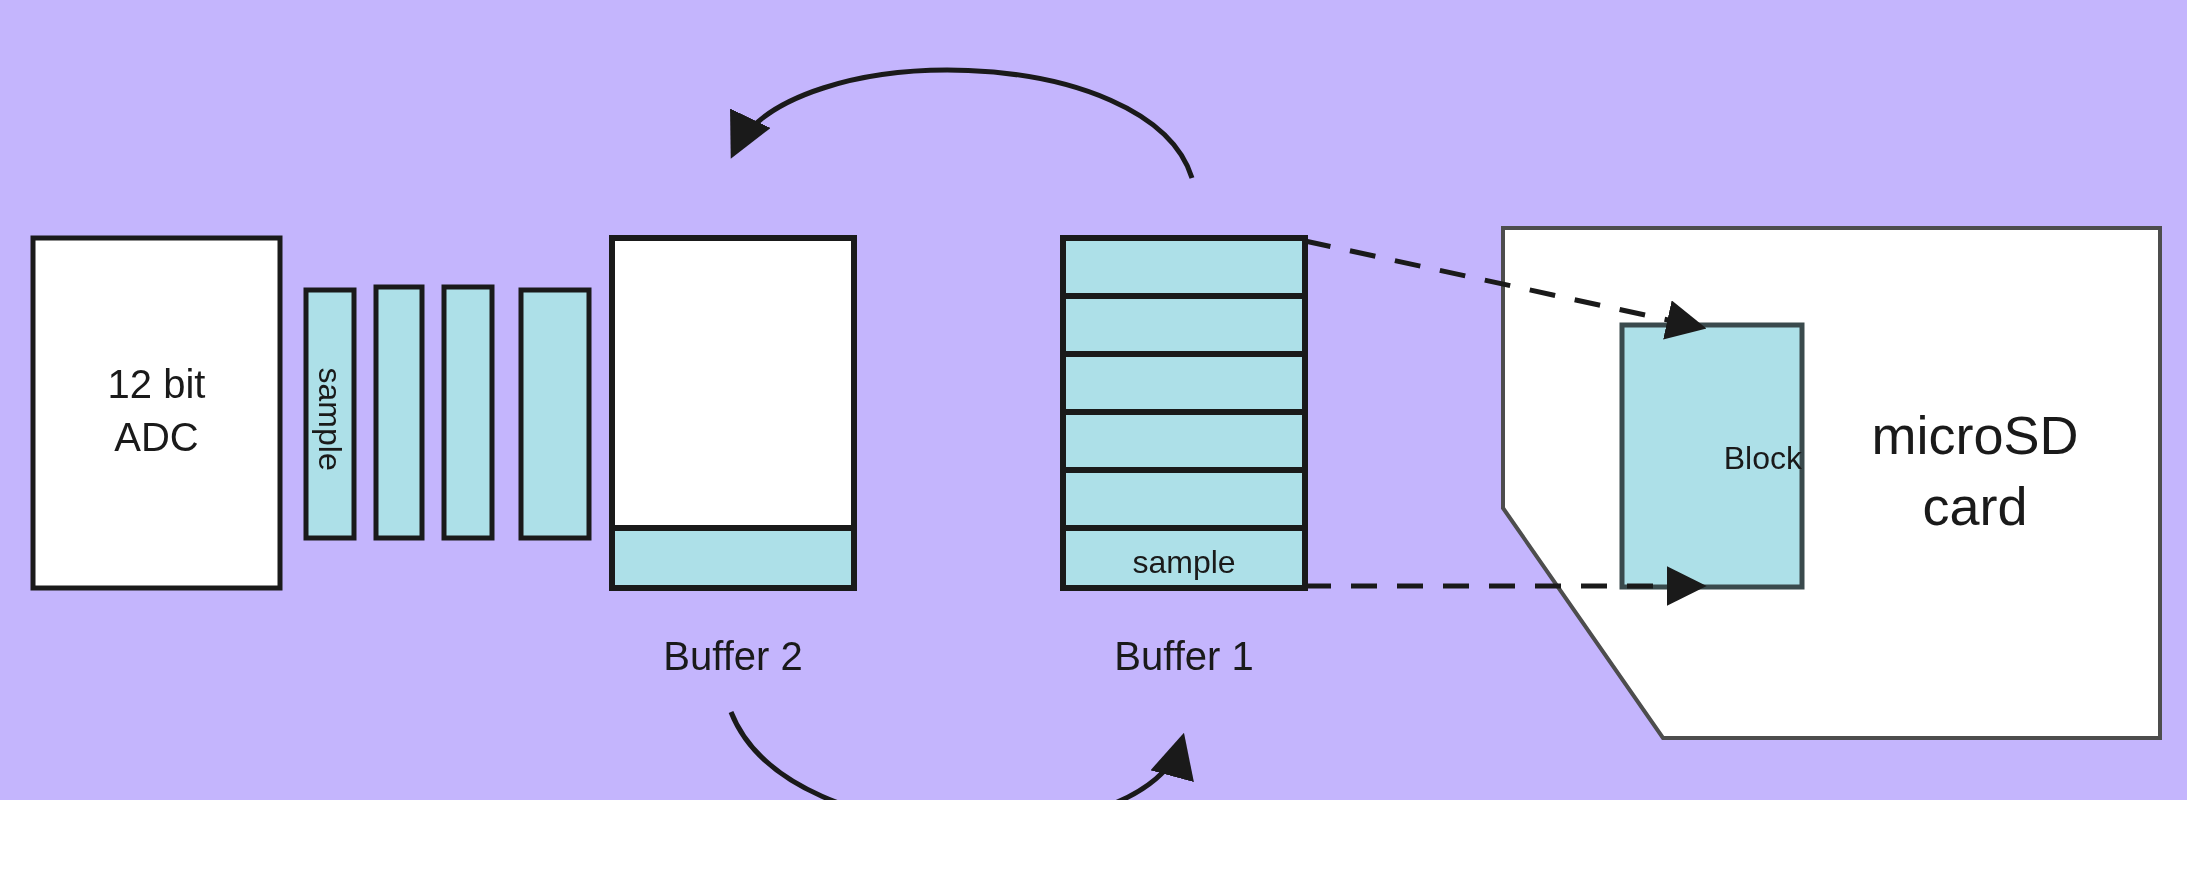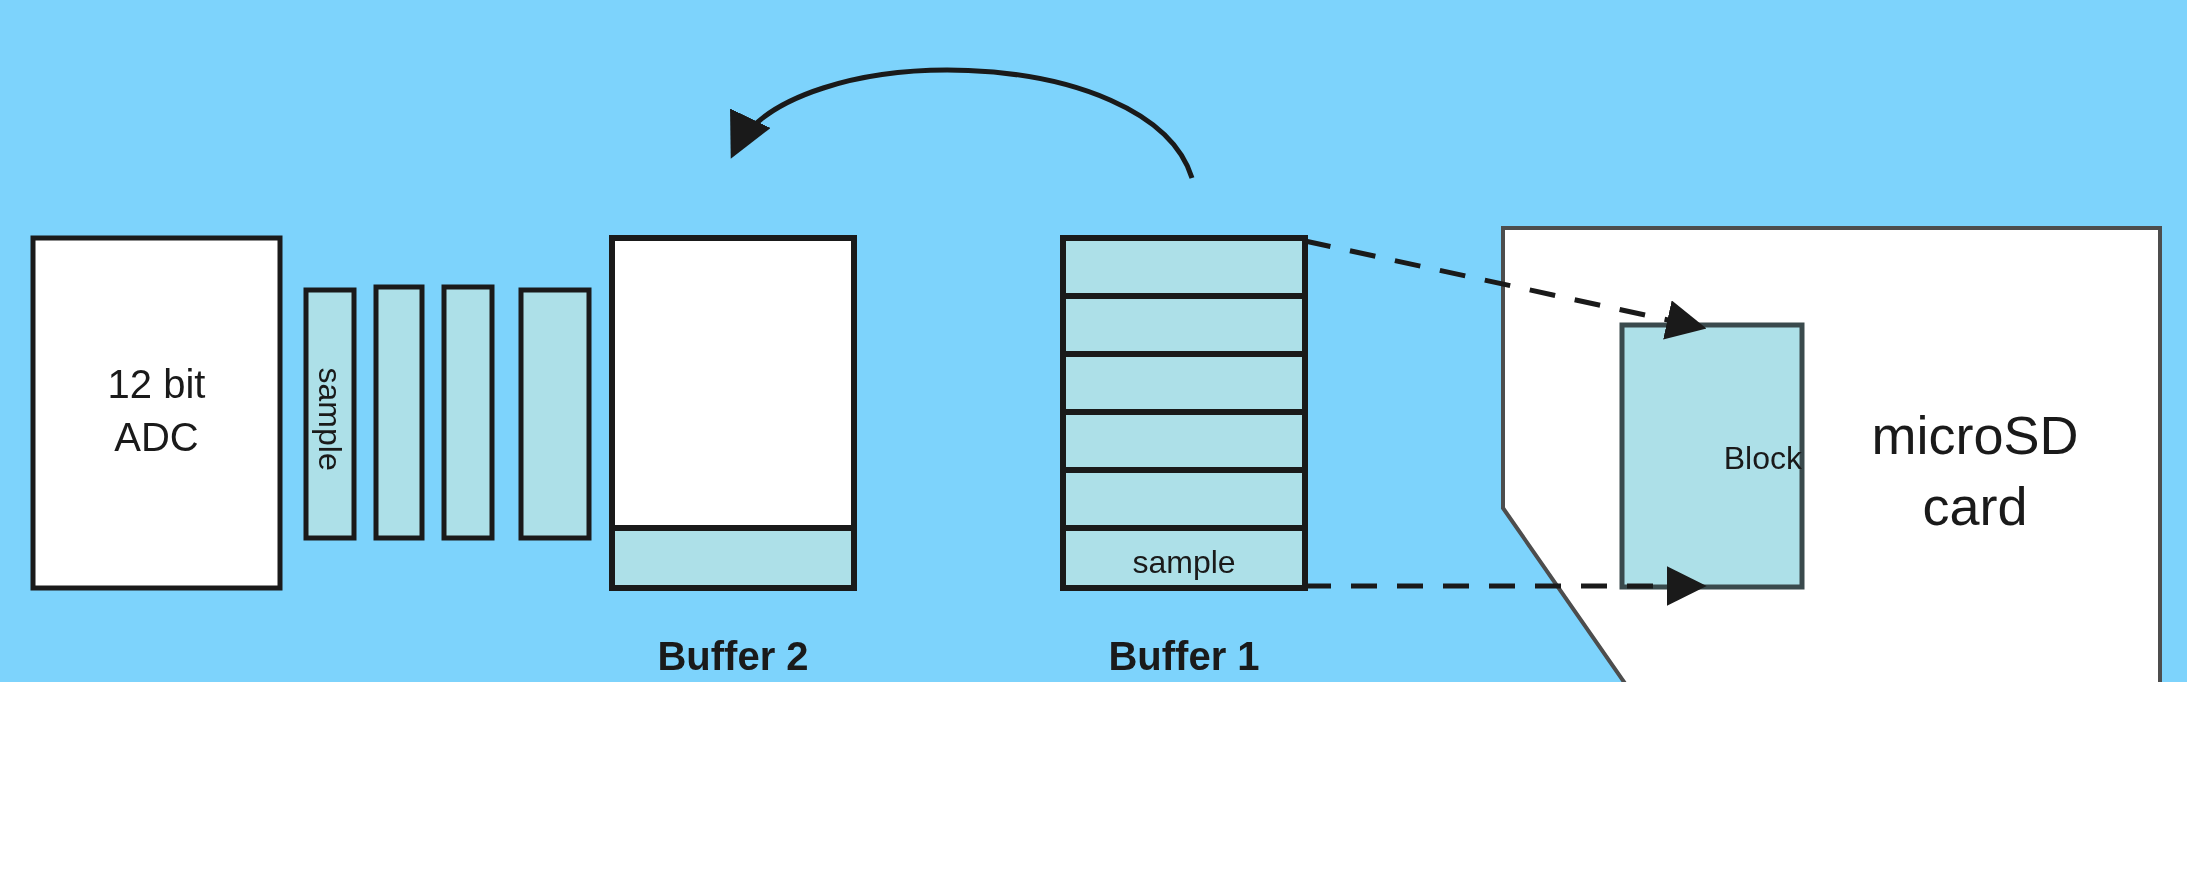--- a/index.html
+++ b/index.html
@@ -6,43 +6,43 @@
     margin: 0;
     padding: 0;
     background: #ffffff;
   }
   body {
     font-family: "Liberation Sans", sans-serif;
   }
   #canvas {
     position: relative;
     width: 2187px;
-    height: 682px;
-    background: #7dd3fc;
+    height: 800px;
+    background: #c4b5fd;
     overflow: hidden;
   }
   svg.diagram {
     position: absolute;
     left: 0;
     top: 0;
     width: 2187px;
     height: 886px;
   }
   .box-label {
     position: absolute;
     color: #1a1a1a;
     text-align: center;
     white-space: pre-line;
     line-height: 1.32;
     pointer-events: none;
   }
   .lbl-adc   { font-size: 40px; }
   .lbl-usd   { font-size: 54px; }
   .lbl-block { font-size: 32px; text-align: right; }
-  .lbl-buf   { font-size: 40px; font-weight: bold; }
+  .lbl-buf   { font-size: 40px; }
   .lbl-samp  { font-size: 32px; }
   .lbl-samp-vert {
     font-size: 32px;
     transform-origin: center center;
   }
 </style>
 </head>
 <body>
 
 <div id="canvas">

